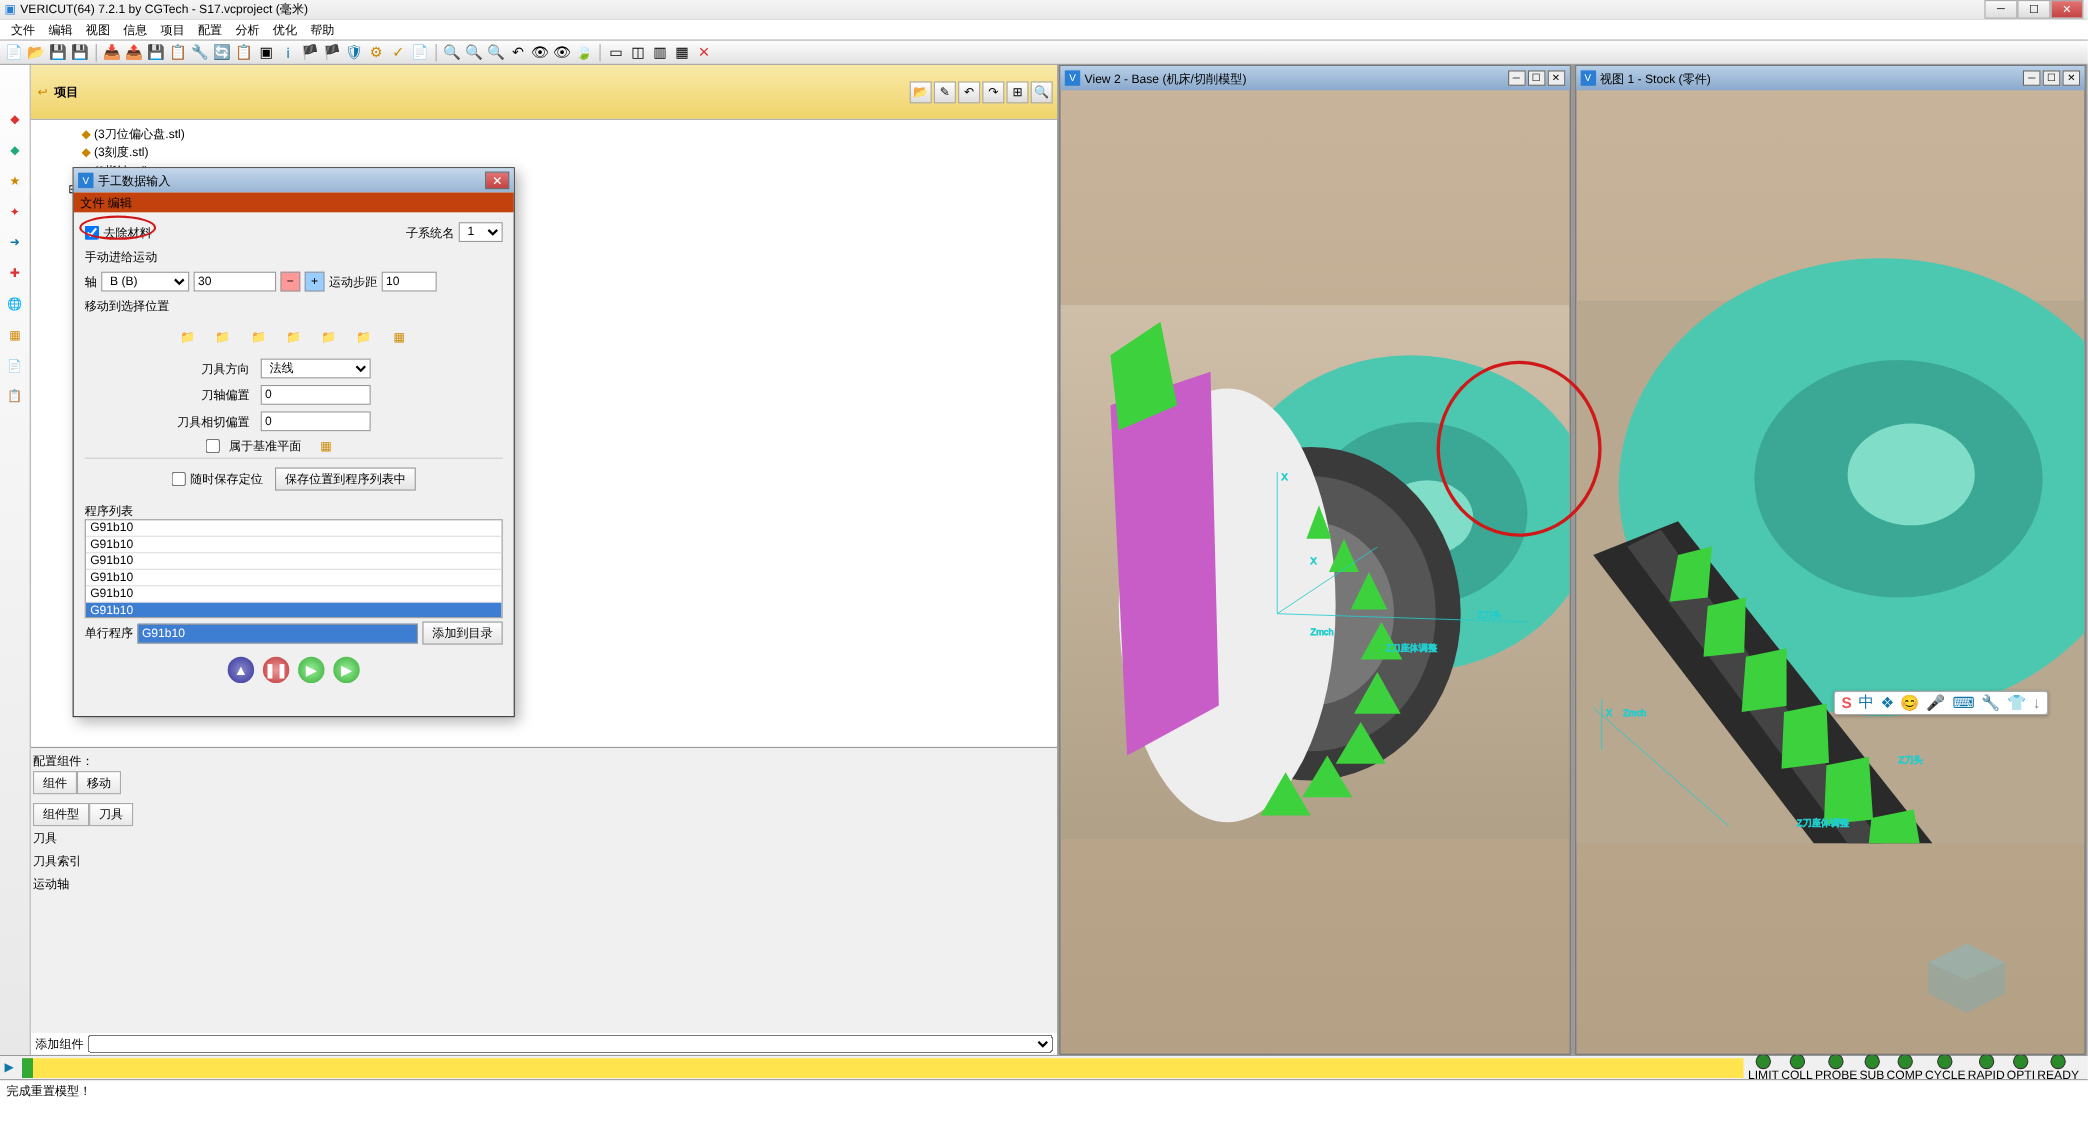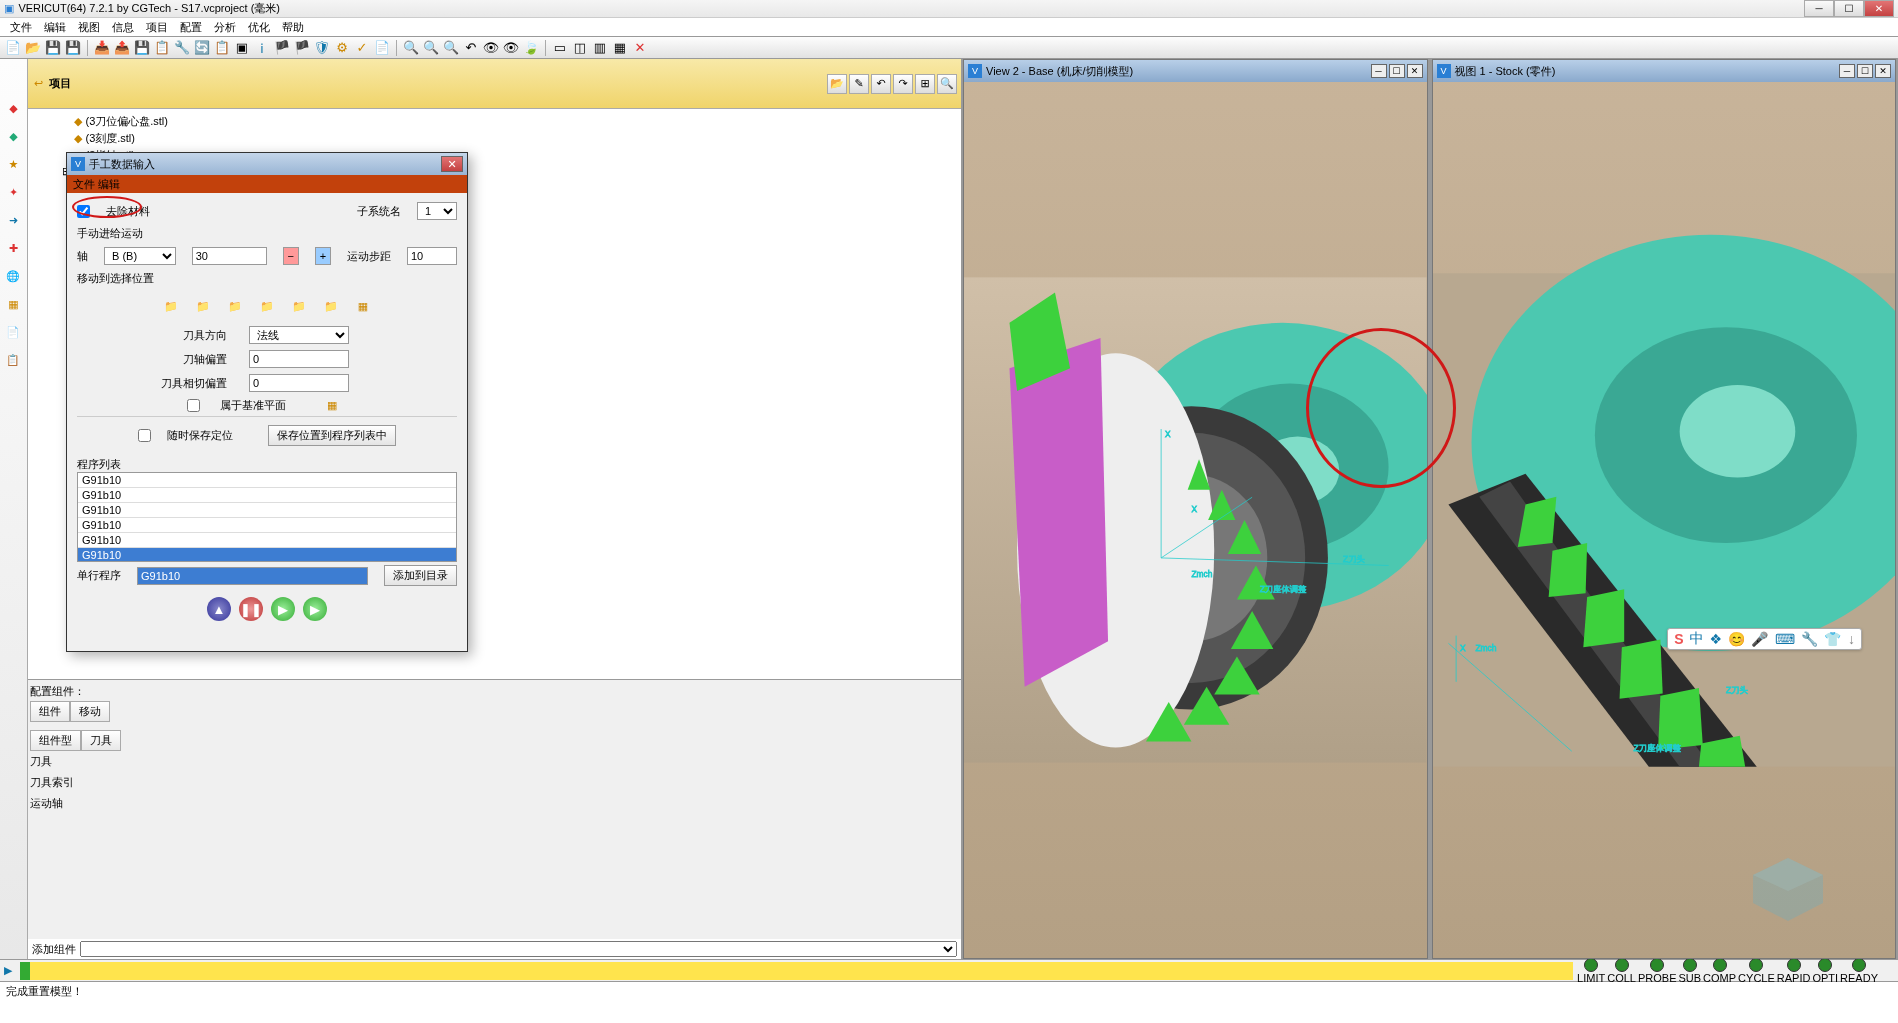--- a/index.html
+++ b/index.html
@@ -57,40 +57,40 @@
 .vlogo{width:14px;height:14px;background:#2a7fd4;display:inline-flex;align-items:center;justify-content:center;color:#fff;font-size:9px;margin-right:4px;}
 
 .scene { position:absolute; inset:22px 0 0 0; overflow:hidden;}
 
 
 .dialog { position:absolute; left:66px; top:152px; width:402px; height:500px; background:#f0f0f0; border:1px solid #333; box-shadow:4px 4px 12px rgba(0,0,0,0.3); z-index:100;}
 .dialog .dlg-title{ height:22px; background: linear-gradient(#c4d6ea,#99b5d4); display:flex;align-items:center;padding:0 4px;}
 .dialog .dlg-title .dlg-close{margin-left:auto;width:22px;height:16px;background:linear-gradient(#e27474,#c44242);color:#fff;display:inline-flex;align-items:center;justify-content:center;font-size:11px;border:1px solid #666;}
 .dlg-menu{height:18px;padding:2px 6px;background:#c2410c;}
 .dlg-body{padding:6px 10px;}
-.dlg-row{display:flex;align-items:center;gap:16px;padding:3px 0;}
+.dlg-row{display:flex;align-items:center;gap:4px;padding:3px 0;}
 .dlg-row label{white-space:nowrap;}
 .dlg-input{border:1px solid #999;padding:1px 3px;background:#fff;height:18px;}
 .dlg-btn{border:1px solid #999;background:linear-gradient(#fff,#e4e4e4);padding:2px 8px;}
 .dlg-section{margin-top:8px;}
 .icon-row{display:flex;gap:10px;justify-content:center;padding:6px 0;}
 .icon-row span{width:22px;height:22px;display:inline-flex;align-items:center;justify-content:center;}
 .center-rows{padding-left:80px;}
 .center-rows .dlg-row label{width:70px;text-align:right;margin-right:6px;}
 .prog-list{border:1px solid #999;background:#fff;max-height:90px;overflow:hidden;}
 .prog-list div{padding:1px 4px;border-bottom:1px solid #ddd;}
 .prog-list div.sel{background:#3d7dd2;color:#fff;}
 .play-row{display:flex;justify-content:center;gap:8px;padding:8px 0;}
 .play-btn{width:24px;height:24px;border-radius:12px;display:inline-flex;align-items:center;justify-content:center;font-size:13px;}
 
 
 .progress-area{height:22px;display:flex;align-items:center;background:#f0f0f0;border-top:1px solid #999;}
 .prog-bar{flex:1;height:18px;background:#ffe44d;margin:0 4px;position:relative;}
 .prog-bar::before{content:"";position:absolute;left:0;top:0;bottom:0;width:10px;background:#3a3;}
-.ind-group{display:flex;gap:2px;margin-right:20px;}
+.ind-group{display:flex;gap:2px;margin-right:8px;}
 .ind{display:flex;flex-direction:column;align-items:center;font-size:8px;}
 .ind .dot{width:14px;height:14px;border-radius:7px;background:#2a8a2a;border:1px solid #333;}
 
 
 .status{height:18px;background:#fff;border-top:1px solid #999;padding:2px 6px;}
 
 
 .ime-bar{position:absolute;right:36px;top:628px;height:22px;background:#fff;border:1px solid #aaa;border-radius:3px;display:flex;align-items:center;gap:6px;padding:0 6px;z-index:50;box-shadow:0 1px 3px rgba(0,0,0,0.2);}
 .ime-bar span{font-size:14px;}
 

